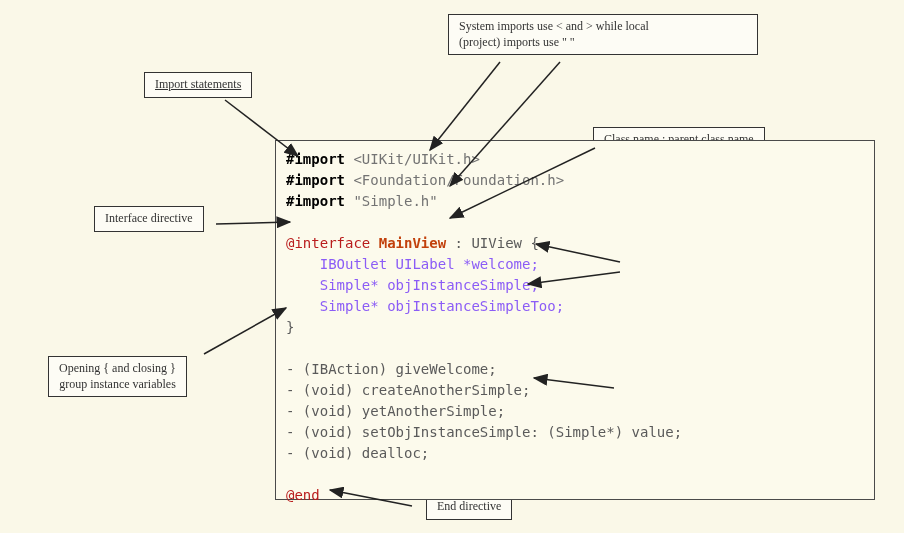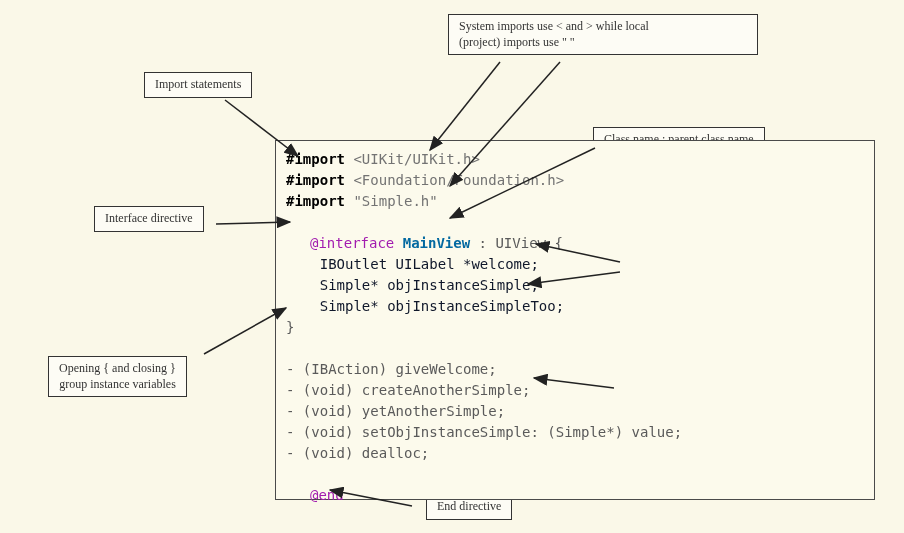--- a/index.html
+++ b/index.html
@@ -32,37 +32,37 @@
     background: #fcfaec;
     border: 1px solid #4a4a4a;
     padding: 8px 10px;
     font-family: 'Courier New', monospace;
     font-size: 14px;
     line-height: 1.5;
     color: #5a5a5a;
   }
   .code-box pre { margin: 0; }
   .kw-import { color: #000000; font-weight: bold; }
-  .kw-at { color: #a21caf; margin-left: 24px; }
-  .kw-class { color: #0369a1; font-weight: bold; }
-  .kw-type { color: #0f172a; }
+  .kw-at { color: #b91c1c; }
+  .kw-class { color: #c2410c; font-weight: bold; }
+  .kw-type { color: #8b5cf6; }
   .kw-str { color: #737373; }
   svg.arrows {
     position: absolute;
     left: 0; top: 0;
     width: 904px; height: 533px;
     pointer-events: none;
   }
 </style>
 </head>
 <body>
 
 <div class="label-box" style="left:448px; top:14px; width:310px;">System imports use &lt; and &gt; while local
 (project) imports use " "</div>
-<div class="label-box" style="left:144px; top:72px;">Import statements</div>
+<div class="label-box" style="left:144px; top:72px;text-decoration:underline;">Import statements</div>
 <div class="label-box" style="left:593px; top:127px;">Class name : parent class name</div>
 <div class="label-box" style="left:94px; top:206px;">Interface directive</div>
 <div class="label-box" style="left:622px; top:252px;">Instance variables</div>
 <div class="label-box" style="left:48px; top:356px; text-align:right;">Opening { and closing }
 group instance variables</div>
 <div class="label-box" style="left:616px; top:376px;">Method declarations</div>
 <div class="label-box" style="left:426px; top:494px;text-align:right;">End directive</div>
 
 <div class="code-box">
 <pre><span class="kw-import">#import </span><span class="kw-str">&lt;UIKit/UIKit.h&gt;</span>

